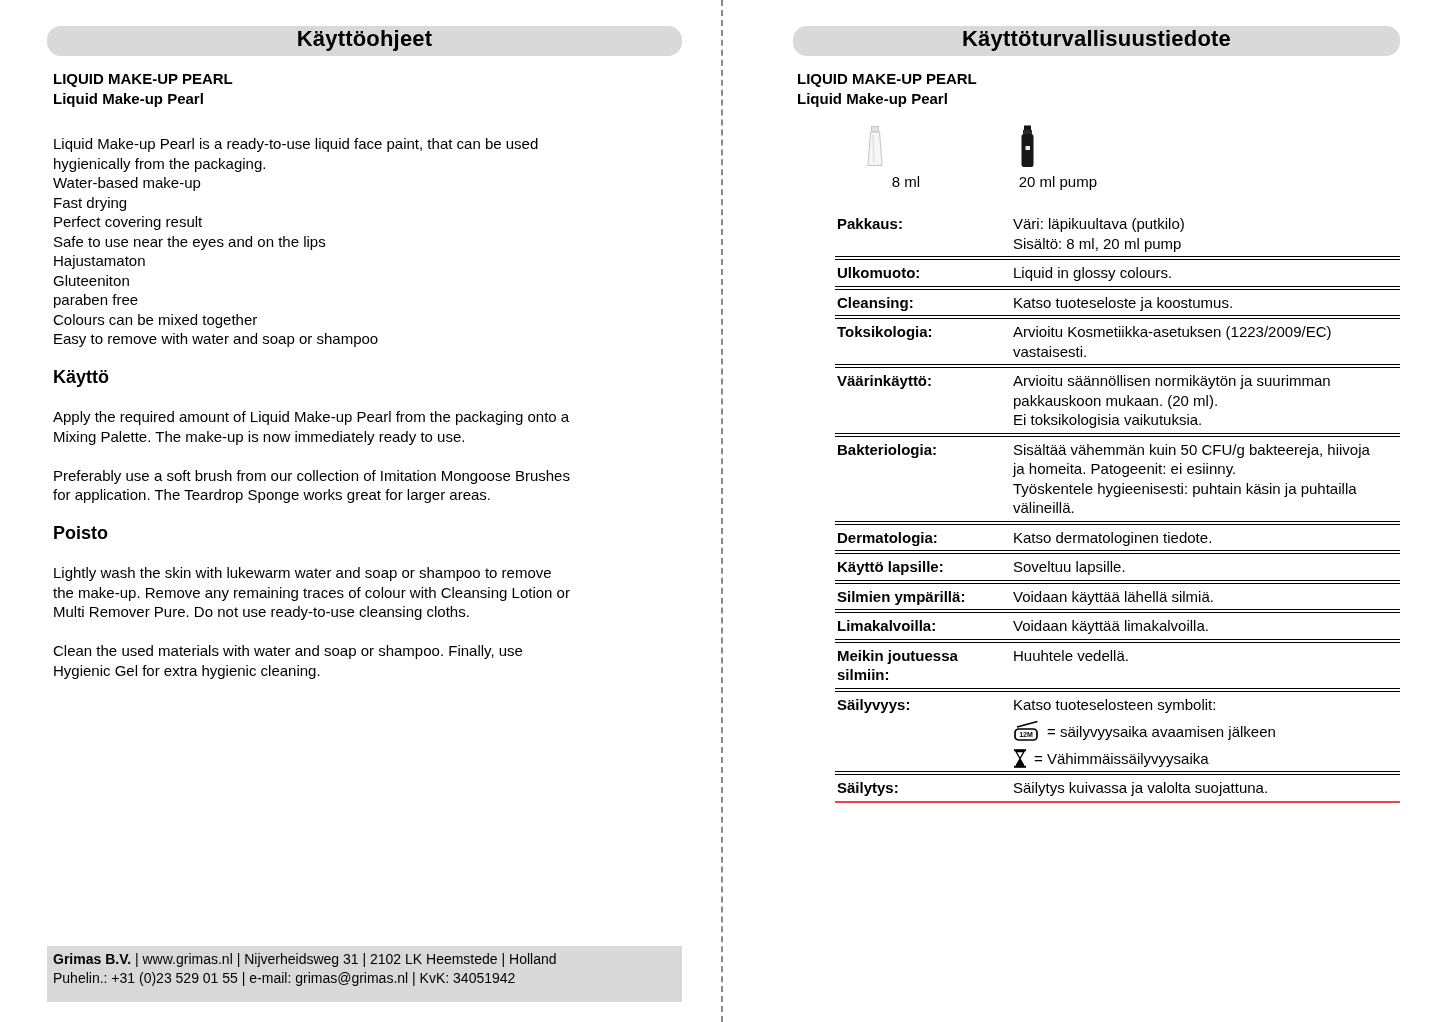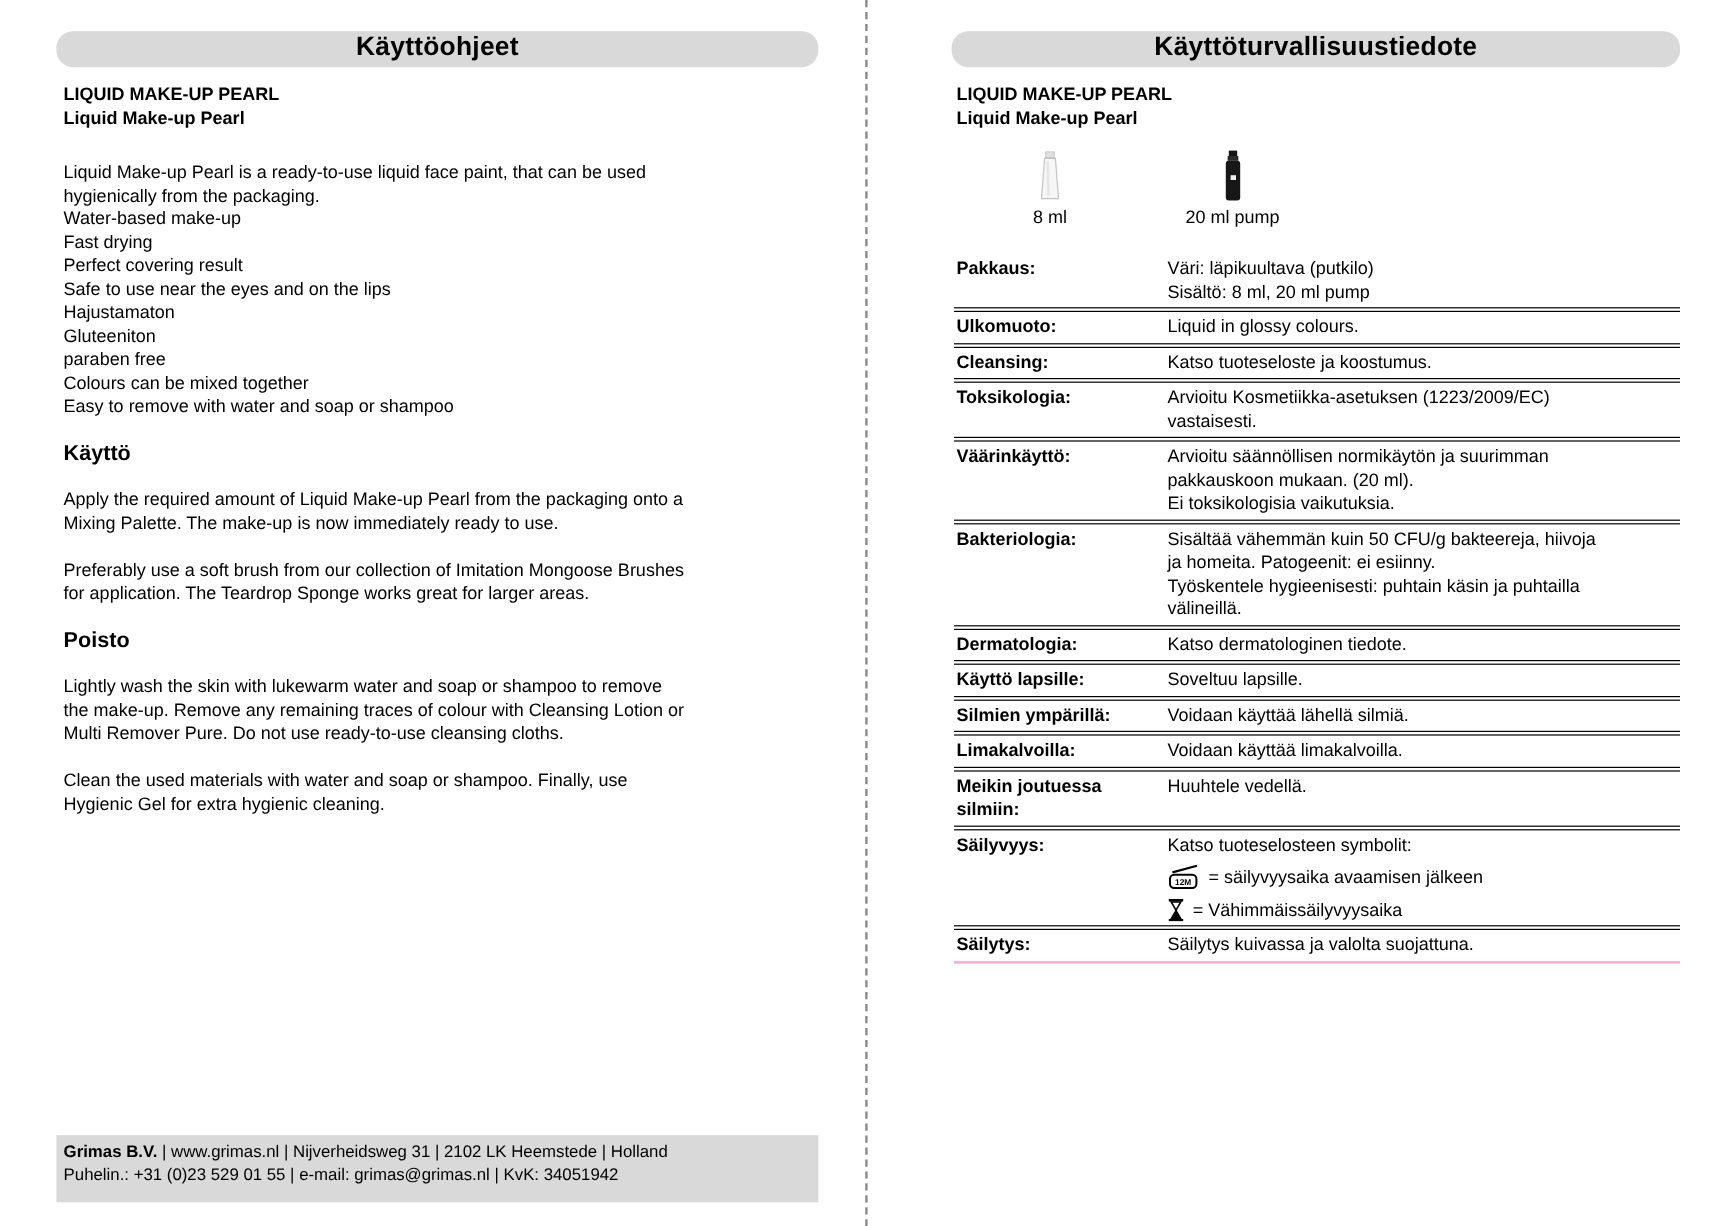--- a/index.html
+++ b/index.html
@@ -28,25 +28,25 @@
   #left-body h2 { font-size:18px; line-height:19.5px; margin:19.5px 0 0 0; }
   .name-lines div { font-weight:bold; }
 
   #right-names { position:absolute; left:797px; top:69px; }
 
   #figures { position:absolute; left:793px; top:122px; width:460px; height:85px; }
   .figure { position:absolute; text-align:center; top:0; }
   #fig-tube { left:37px;  width:90px; }
   #fig-pump { left:164px; width:140px; }
   .figure .img { height:46px; display:flex; align-items:flex-end; justify-content:center; }
-  .figure .cap { font-size:15px; margin-top:5px; }
+  .figure .cap { font-size:15px; margin-top:5px;text-align:right; }
 
   #right-table { position:absolute; left:795px; top:211px; width:605px; font-size:15px; line-height:19.5px; }
-  .trow { display:flex; border-bottom:4px double #000; padding:3px 0 3px 2px; }
-  .trow.last { border-bottom:2px solid #f9a8d4; }
+  .trow { display:flex; border-bottom:4px double #000; padding:3px 0 3px 2px;margin-left:40px; }
+  .trow.last { border-bottom:2px solid #ef4444; }
   .tlabel { width:176px; font-weight:bold; flex:none; padding-right:8px; box-sizing:border-box; }
   .tvalue { flex:1; white-space:pre-line; }
   .tvalue-custom { flex:1; }
   .symline { display:flex; align-items:flex-end; gap:7px; min-height:27px; }
   .symline svg { flex:none; display:block; }
 
   .footer-bar { position:absolute; top:946px; height:56px; font-size:14px; box-sizing:border-box; }
   #left-footer { left:47px; width:635px; padding:4px 0 0 6px; line-height:18.5px; }
   #right-footer {
     left:793px; width:607px; display:flex; justify-content:space-between;

